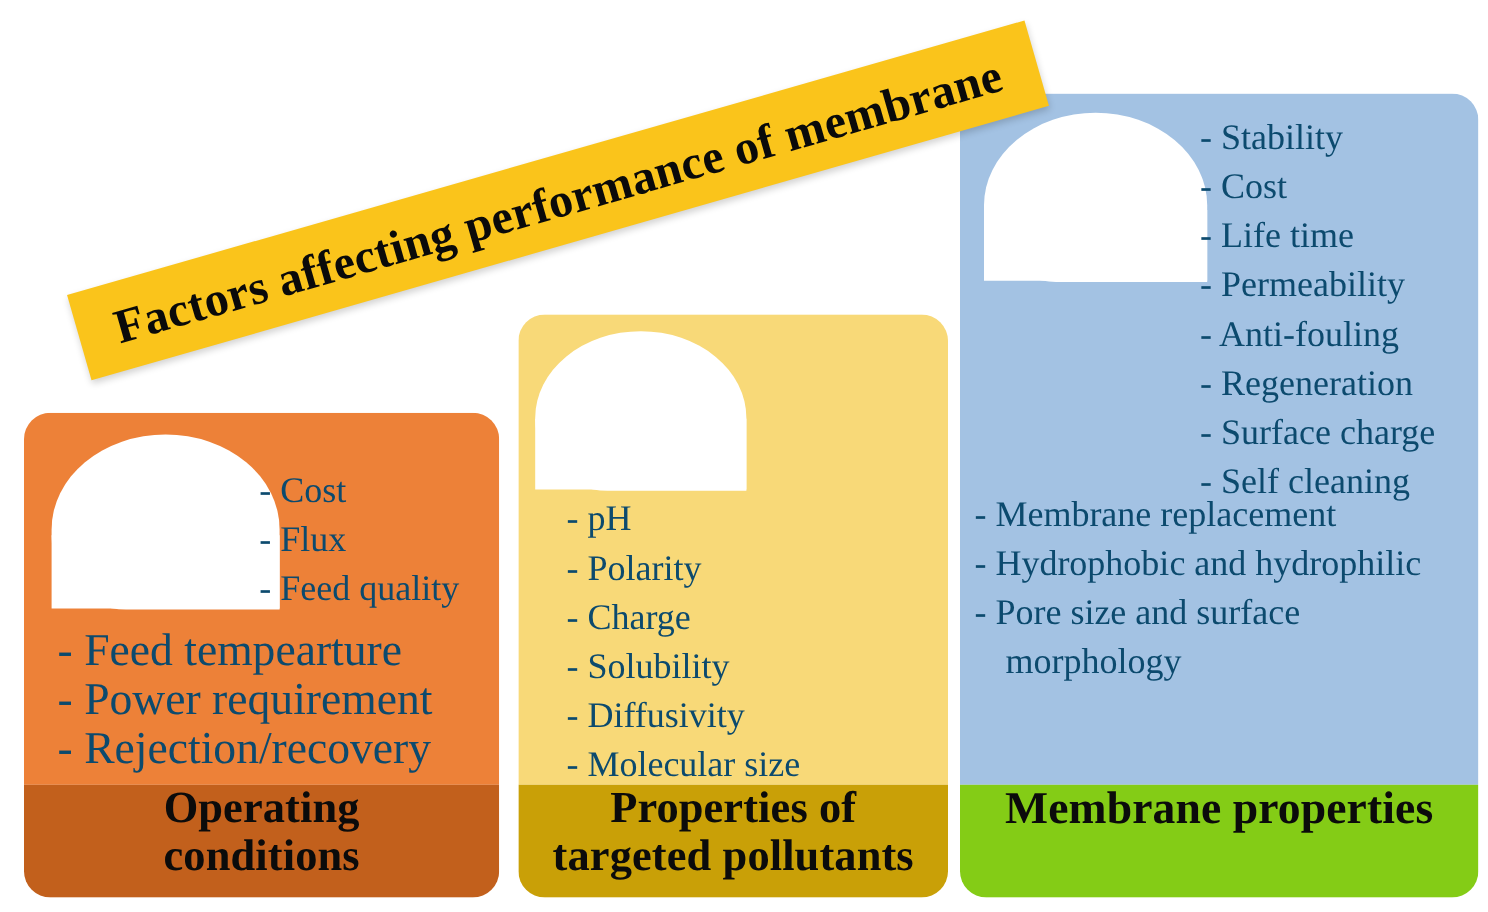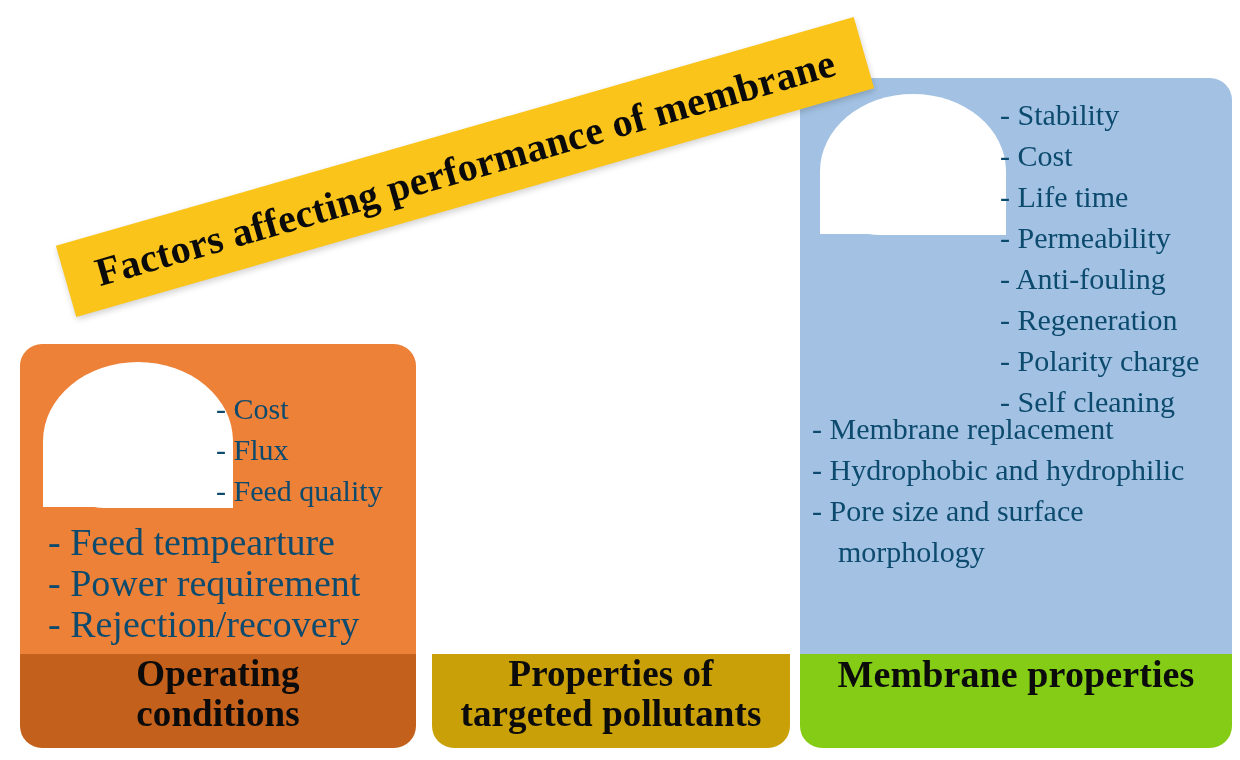--- a/index.html
+++ b/index.html
@@ -106,39 +106,50 @@
     </div>
     <div class="footer">
       <span class="ftxt">
           <span style="display:block">Operating</span>
           <span style="display:block">conditions</span>
         </span>
     </div>
   </div>
 
   <div class="card" id="card-pollutants">
+    <div class="body">
+      <div class="hole" id="hole-pollutants"></div>
+      <div class="lst" id="list-pollutants">
+        <span class="row">- pH</span>
+        <span class="row">- Polarity</span>
+        <span class="row">- Charge</span>
+        <span class="row">- Solubility</span>
+        <span class="row">- Diffusivity</span>
+        <span class="row">- Molecular size</span>
+      </div>
+    </div>
     <div class="footer">
       <span class="ftxt">
           <span style="display:block">Properties of</span>
           <span style="display:block">targeted pollutants</span>
         </span>
     </div>
   </div>
 
   <div class="card" id="card-membrane">
     <div class="body">
       <div class="hole" id="hole-membrane"></div>
       <div class="lst" id="list-membrane-top">
         <span class="row">- Stability</span>
         <span class="row">- Cost</span>
         <span class="row">- Life time</span>
         <span class="row">- Permeability</span>
         <span class="row">- Anti-fouling</span>
         <span class="row">- Regeneration</span>
-        <span class="row">- Polarity charge</span>
+        <span class="row">- Surface charge</span>
         <span class="row">- Self cleaning</span>
       </div>
       <div class="lst" id="list-membrane-bottom">
         <span class="row">- Membrane replacement</span>
         <span class="row">- Hydrophobic and hydrophilic</span>
         <span class="row">- Pore size and surface<br><span class="indent">morphology</span></span>
       </div>
     </div>
     <div class="footer">
       <span class="ftxt">

